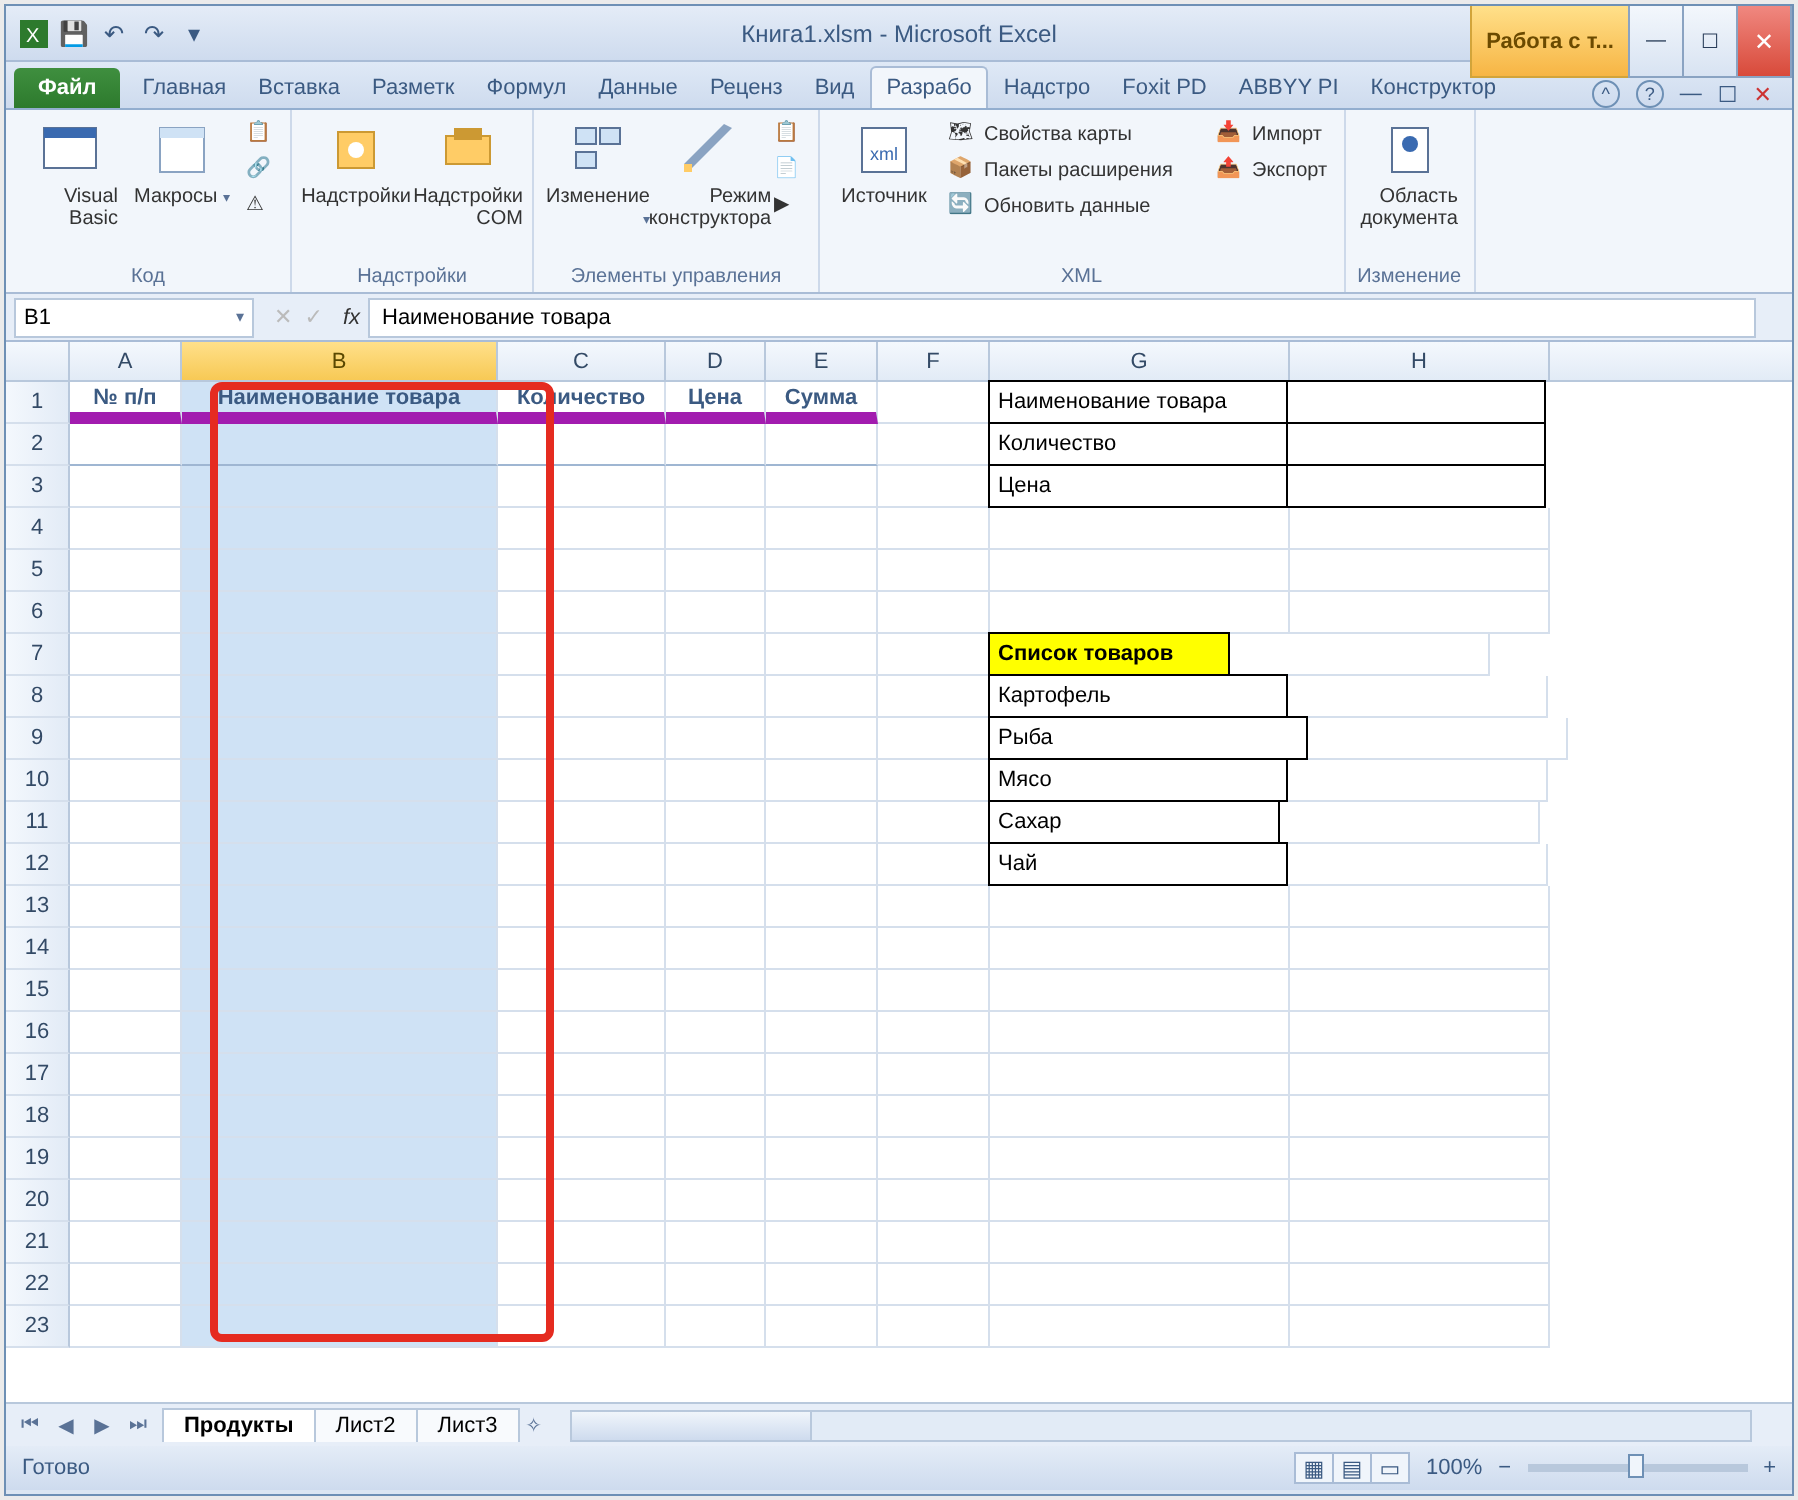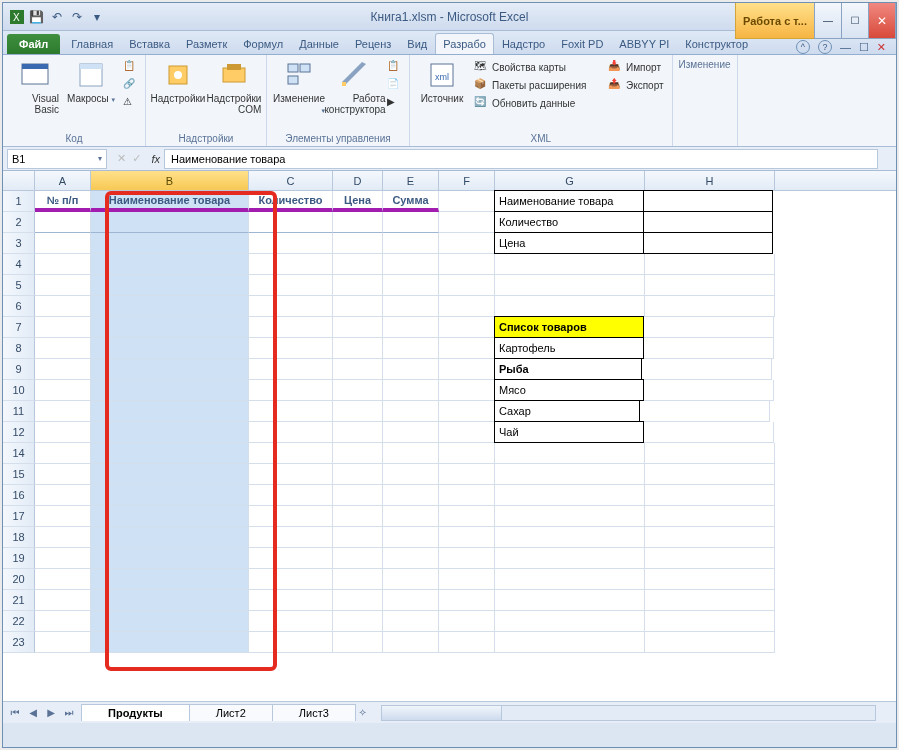--- a/index.html
+++ b/index.html
@@ -33,48 +33,48 @@
 .big-btn { display:flex; flex-direction:column; align-items:center; width:52px; padding:2px; cursor:pointer; }
 .big-btn .icon { width:32px; height:32px; margin-bottom:2px; display:flex; align-items:center; justify-content:center; }
 .big-btn .lbl { text-align:right; font-size:10px; color:#333; line-height:1.1; }
 .small-stack { display:flex; flex-direction:column; gap:2px; padding:2px 0; }
 .small-item { display:flex; align-items:center; gap:4px; font-size:10px; color:#333; padding:1px 2px; white-space:nowrap; }
 .small-item .si { width:14px; height:14px; }
 .arrow-down { font-size:7px; color:#5a7296; }
 
 
 .formula-bar { height:24px; background:#e7eef8; border-bottom:1px solid #a9bcd6; display:flex; align-items:center; }
-.name-box { width:100px; height:20px; margin:0 4px; background:#fff; border:1px solid #b8c8dc; display:flex; align-items:center; padding:0 4px; font-size:11px; }
+.name-box { width:120px; height:20px; margin:0 4px; background:#fff; border:1px solid #b8c8dc; display:flex; align-items:center; padding:0 4px; font-size:11px; }
 .name-box .nb-dd { margin-left:auto; font-size:8px; color:#5a7296; }
 .fb-icons { display:flex; gap:6px; padding:0 6px; color:#8a8a8a; font-size:11px; }
 .fb-fx { font-style:italic; font-size:11px; color:#333; padding:0 4px; }
 .fb-input { flex:1; height:20px; background:#fff; border:1px solid #b8c8dc; padding:0 6px; font-size:11px; display:flex; align-items:center; margin-right:18px; }
 
 
 .grid-area { position:relative; height:530px; background:#fff; overflow:hidden; }
 .col-headers { display:flex; height:20px; background:linear-gradient(#f4f8fd,#e2ebf6); border-bottom:1px solid #b8c8dc; font-size:11px; color:#334a66; }
 .corner { width:32px; border-right:1px solid #b8c8dc; background:linear-gradient(#f4f8fd,#e2ebf6); }
 .col-h { border-right:1px solid #b8c8dc; display:flex; align-items:center; justify-content:center; cursor:pointer; }
 .col-h.sel { background:linear-gradient(#ffe08a,#f7c955); color:#5a4800; }
 .rows { position:relative; }
 .row { display:flex; height:21px; }
 .row-h { width:32px; background:linear-gradient(90deg,#f4f8fd,#e2ebf6); border-right:1px solid #b8c8dc; border-bottom:1px solid #d5dfec; display:flex; align-items:center; justify-content:center; font-size:11px; color:#334a66; }
 .cell { border-right:1px solid #d5dfec; border-bottom:1px solid #d5dfec; font-size:11px; padding:0 4px; display:flex; align-items:center; overflow:hidden; white-space:nowrap; }
-.header-cell { color:#3b5a82; font-weight:600; justify-content:center; border-bottom:4px solid #a21caf; }
+.header-cell { color:#3b5a82; font-weight:600; justify-content:center; border-bottom:6px solid #a21caf; }
 .sel-col { background:#cfe2f5; }
 .tablecell { border:1px solid #000; margin:-1px 0 0 -1px; }
 .yellowbg { background:#ffff00; font-weight:bold; }
 
 .red-box { position:absolute; border:4px solid #e52b20; border-radius:6px; pointer-events:none; }
 
 
 .sheet-tabs { height:22px; background:#e7eef8; border-top:1px solid #b8c8dc; display:flex; align-items:center; font-size:11px; }
 .nav-btns { display:flex; padding:0 4px; gap:2px; }
 .nav-btn { width:16px; height:16px; display:flex; align-items:center; justify-content:center; color:#5a7296; font-size:10px; cursor:pointer; }
-.sheet-tab { padding:2px 26px; background:#f8fafd; border:1px solid #b8c8dc; border-bottom:none; margin-right:-1px; cursor:pointer; }
+.sheet-tab { padding:2px 10px; background:#f8fafd; border:1px solid #b8c8dc; border-bottom:none; margin-right:-1px; cursor:pointer; }
 .sheet-tab.active { background:#fff; font-weight:bold; }
 .hscroll { flex:1; margin:0 20px 0 10px; height:16px; background:#e2ebf6; border:1px solid #b8c8dc; position:relative; }
 .hscroll .thumb { position:absolute; left:0; top:0; bottom:0; width:120px; background:linear-gradient(#f0f5fb,#cedbee); border-right:1px solid #b8c8dc; }
 
 
 .status-bar { height:22px; background:linear-gradient(#e4ecf7,#cedbee); display:flex; align-items:center; font-size:11px; color:#3b5a82; padding:0 8px; }
 .status-right { margin-left:auto; display:flex; align-items:center; gap:8px; }
 .view-btns { display:flex; }
 .view-btn { width:20px; height:16px; border:1px solid #a9bcd6; margin-left:-1px; display:flex; align-items:center; justify-content:center; background:#f0f5fb; }
 .zoom-slider { width:110px; height:4px; background:#b8c8dc; position:relative; }
@@ -206,21 +206,21 @@
             </div>
           <div class="lbl"><span>Изменение</span> <span class="arrow-down">▾</span></div>
         </div>
         <div class="big-btn">
           <div class="icon">
               <svg width="30" height="30">
                 <polygon points="4,26 26,4 22,2 2,22" fill="#8aa3c2"></polygon>
                 <rect x="2" y="22" width="4" height="4" fill="#fc6"></rect>
               </svg>
             </div>
-          <div class="lbl">Работа конструктора</div>
+          <div class="lbl">Режим конструктора</div>
         </div>
         <div class="small-stack">
           <div class="small-item">
               <span class="si">📋</span>
             </div>
           <div class="small-item">
               <span class="si">📄</span>
             </div>
           <div class="small-item">
               <span class="si">▶</span>
@@ -263,20 +263,31 @@
           <div class="small-item">
               <span class="si">📤</span>
               <span>Экспорт</span>
             </div>
         </div>
       </div>
       <div class="group-label">XML</div>
     </div>
 
     <div class="group">
+      <div class="group-content">
+        <div class="big-btn">
+          <div class="icon">
+              <svg width="30" height="30">
+                <rect x="6" y="4" width="18" height="22" fill="#fff" stroke="#5a7296"></rect>
+                <circle cx="15" cy="12" r="4" fill="#3a6ab0"></circle>
+              </svg>
+            </div>
+          <div class="lbl">Область документа</div>
+        </div>
+      </div>
       <div class="group-label">Изменение</div>
     </div>
   </div>
 
   <div class="formula-bar">
     <div class="name-box">
       <span>B1</span>
         <span class="nb-dd">▾</span>
     </div>
     <div class="fb-icons">
@@ -369,21 +380,21 @@
           <div class="cell" style="width: 130px;"></div>
         </div>
         <div class="row">
           <div class="row-h">7</div>
           <div class="cell" style="width: 56px;"></div>
           <div class="cell sel-col" style="width: 158px;"></div>
           <div class="cell" style="width: 84px;"></div>
           <div class="cell" style="width: 50px;"></div>
           <div class="cell" style="width: 56px;"></div>
           <div class="cell" style="width: 56px;"></div>
-          <div class="cell tablecell yellowbg" style="width: 150px;">Список товаров</div>
+          <div class="cell tablecell yellowbg" style="width: 121px;">Список товаров</div>
           <div class="cell" style="width: 130px;"></div>
         </div>
         <div class="row">
           <div class="row-h">8</div>
           <div class="cell" style="width: 56px;"></div>
           <div class="cell sel-col" style="width: 158px;"></div>
           <div class="cell" style="width: 84px;"></div>
           <div class="cell" style="width: 50px;"></div>
           <div class="cell" style="width: 56px;"></div>
           <div class="cell" style="width: 56px;"></div>
@@ -391,21 +402,21 @@
           <div class="cell" style="width: 130px;"></div>
         </div>
         <div class="row">
           <div class="row-h">9</div>
           <div class="cell" style="width: 56px;"></div>
           <div class="cell sel-col" style="width: 158px;"></div>
           <div class="cell" style="width: 84px;"></div>
           <div class="cell" style="width: 50px;"></div>
           <div class="cell" style="width: 56px;"></div>
           <div class="cell" style="width: 56px;"></div>
-          <div class="cell tablecell" style="width: 148px; font-weight: bold;">Рыба</div>
+          <div class="cell tablecell" style="width: 160px;">Рыба</div>
           <div class="cell" style="width: 130px;"></div>
         </div>
         <div class="row">
           <div class="row-h">10</div>
           <div class="cell" style="width: 56px;"></div>
           <div class="cell sel-col" style="width: 158px;"></div>
           <div class="cell" style="width: 84px;"></div>
           <div class="cell" style="width: 50px;"></div>
           <div class="cell" style="width: 56px;"></div>
           <div class="cell" style="width: 56px;"></div>
@@ -425,20 +436,31 @@
         </div>
         <div class="row">
           <div class="row-h">12</div>
           <div class="cell" style="width: 56px;"></div>
           <div class="cell sel-col" style="width: 158px;"></div>
           <div class="cell" style="width: 84px;"></div>
           <div class="cell" style="width: 50px;"></div>
           <div class="cell" style="width: 56px;"></div>
           <div class="cell" style="width: 56px;"></div>
           <div class="cell tablecell" style="width: 150px;">Чай</div>
+          <div class="cell" style="width: 130px;"></div>
+        </div>
+        <div class="row">
+          <div class="row-h">13</div>
+          <div class="cell" style="width: 56px;"></div>
+          <div class="cell sel-col" style="width: 158px;"></div>
+          <div class="cell" style="width: 84px;"></div>
+          <div class="cell" style="width: 50px;"></div>
+          <div class="cell" style="width: 56px;"></div>
+          <div class="cell" style="width: 56px;"></div>
+          <div class="cell" style="width: 150px;"></div>
           <div class="cell" style="width: 130px;"></div>
         </div>
         <div class="row">
           <div class="row-h">14</div>
           <div class="cell" style="width: 56px;"></div>
           <div class="cell sel-col" style="width: 158px;"></div>
           <div class="cell" style="width: 84px;"></div>
           <div class="cell" style="width: 50px;"></div>
           <div class="cell" style="width: 56px;"></div>
           <div class="cell" style="width: 56px;"></div>
@@ -559,14 +581,30 @@
         <div class="sheet-tab active">Продукты</div>
         <div class="sheet-tab">Лист2</div>
         <div class="sheet-tab">Лист3</div>
       </div>
     <span class="nav-btn">✧</span>
     <div class="hscroll">
         <div class="thumb"></div>
       </div>
   </div>
 
+  <div class="status-bar">
+    <span>Готово</span>
+    <div class="status-right">
+      <div class="view-btns">
+        <div class="view-btn">▦</div>
+        <div class="view-btn">▤</div>
+        <div class="view-btn">▭</div>
+      </div>
+      <span>100%</span>
+      <span>−</span>
+      <div class="zoom-slider">
+          <div class="zknob"></div>
+        </div>
+      <span>+</span>
+    </div>
+  </div>
 
 </div>
 
 </body></html>

